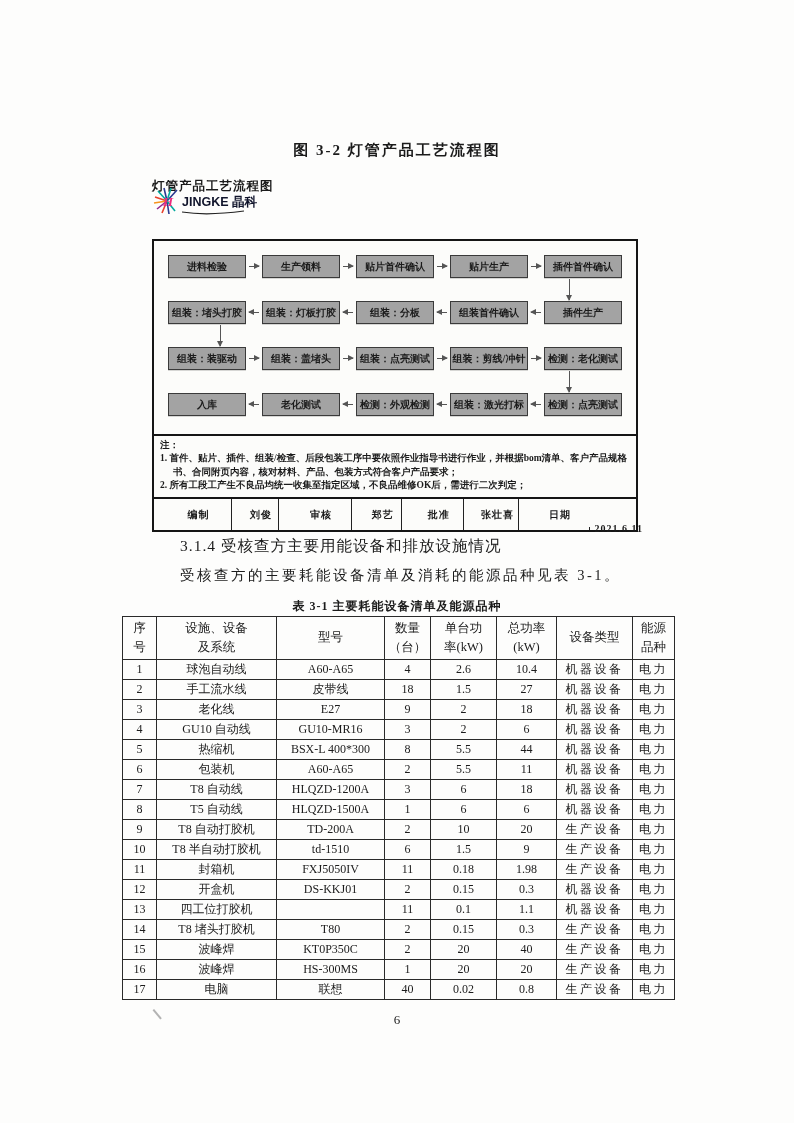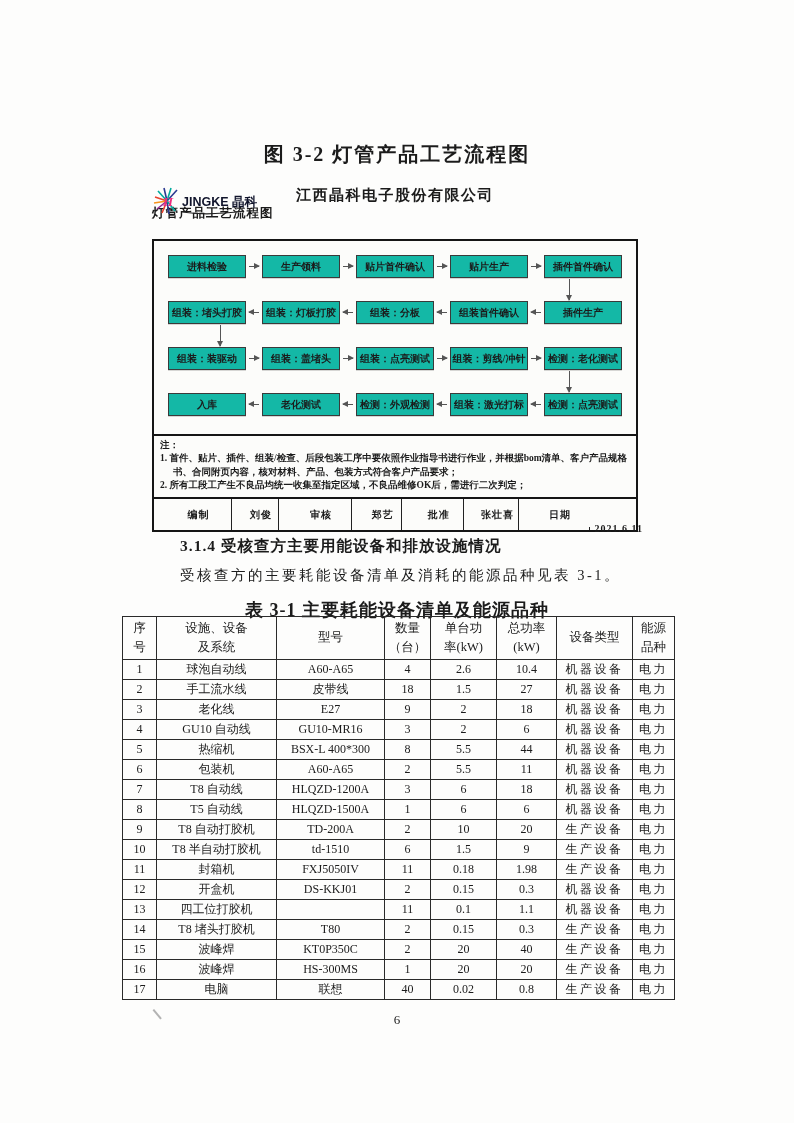--- a/index.html
+++ b/index.html
@@ -7,36 +7,36 @@
     width:794px;height:1123px;position:relative;
     background:#fdfdfc;color:#1b1b1b;
     font-family:"Liberation Serif","DejaVu Serif",serif;
     overflow:hidden;
   }
   .page{position:absolute;inset:0;}
 
   
   .fig-caption{
     position:absolute;top:141px;left:0;width:100%;
-    text-align:center;font-weight:bold;font-size:20px;letter-spacing:2px;
+    text-align:center;font-weight:bold;font-size:15px;letter-spacing:2px;
   }
 
   
   .flowchart{position:absolute;left:152px;top:178px;width:486px;}
   .fc-header{position:relative;height:54px;}
   .fc-logo{position:absolute;left:0;top:4px;width:120px;height:42px;}
   .fc-company{text-align:center;font-weight:bold;font-size:15px;letter-spacing:1.5px;padding-top:8px;}
   .fc-subtitle{text-align:left;font-weight:bold;font-size:12.5px;letter-spacing:1px;}
   .fc-box{border:2px solid #151515;margin-top:7px;background:#fcfcfa;}
 
   .flow-area{padding:13px 14px 17px 14px;}
   .flow-row{display:flex;align-items:center;height:25px;}
   .flow-box{
     flex:0 0 78px;height:23px;line-height:22px;box-sizing:border-box;
-    border:1px solid #3a3a3a;background:#14b8a6;
+    border:1px solid #3a3a3a;background:#a3a3a3;
     text-align:center;font-weight:bold;font-size:10px;white-space:nowrap;
     box-shadow:0 1px 0 rgba(0,0,0,.15);
   }
   .h-arrow{flex:1;position:relative;height:1px;background:#555;margin:0 3px;align-self:center;}
   .h-arrow.right::after{
     content:'';position:absolute;right:-1px;top:-3px;
     border-left:6px solid #555;border-top:3.5px solid transparent;border-bottom:3.5px solid transparent;
   }
   .h-arrow.left::after{
     content:'';position:absolute;left:-1px;top:-3px;
@@ -67,29 +67,29 @@
   .fc-sign .sign-cell:nth-child(3){width:15.2%;}
   .fc-sign .sign-cell:nth-child(4){width:10.4%;}
   .fc-sign .sign-cell:nth-child(5){width:12.9%;}
   .fc-sign .sign-cell:nth-child(6){width:11.4%;}
   .fc-sign .sign-cell:nth-child(7){width:14.6%;}
   .fc-sign .sign-cell:nth-child(8){width:9.8%;margin-top:28px;}
 
   
   .section-heading{
     position:absolute;left:180px;top:536px;
-    font-weight:bold;font-size:15.5px;letter-spacing:1px;
+    font-weight:normal;font-size:15.5px;letter-spacing:1px;
   }
   .section-paragraph{
     position:absolute;left:180px;top:566px;width:480px;
     font-size:14.5px;letter-spacing:2.5px;
   }
   .table-caption{
     position:absolute;top:598px;left:0;width:100%;
-    text-align:center;font-weight:bold;font-size:18px;letter-spacing:1px;
+    text-align:center;font-weight:bold;font-size:12px;letter-spacing:1px;
   }
 
   
   .equip-table{
     position:absolute;left:122px;top:616px;width:552px;
     border-collapse:collapse;table-layout:fixed;
     font-size:12px;
   }
   .equip-table th,.equip-table td{
     border:1px solid #2a2a2a;padding:0 2px;text-align:center;
@@ -135,21 +135,20 @@
             <line x1="0" y1="0" x2="-10" y2="8" stroke="#92278f"></line>
             <line x1="0" y1="0" x2="-5" y2="12" stroke="#e8412c"></line>
             <line x1="0" y1="0" x2="2" y2="13" stroke="#2b3990"></line>
             <line x1="0" y1="0" x2="8" y2="10" stroke="#00a99d"></line>
           </g>
           <text x="-4" y="5" font-size="13" font-style="italic" font-weight="bold" fill="#ec2d7e" font-family="Liberation Serif, serif">H</text>
         </g>
         <text x="30" y="24" font-size="12.5" font-weight="bold" fill="#10142b" font-family="Liberation Sans, sans-serif">JINGKE 晶科</text>
         <path d="M30 30 Q 55 34 92 29" stroke="#222" stroke-width="1.2" fill="none"></path>
       </svg>
-      <div class="fc-company">江西晶科电子股份有限公司</div>
       <div class="fc-subtitle">灯管产品工艺流程图</div>
     </div>
 
     <div class="fc-box">
       <div class="flow-area">
           <div class="flow-row">
             <div class="flow-box">进料检验</div>
             <div class="h-arrow right"></div>
             <div class="flow-box">生产领料</div>
             <div class="h-arrow right"></div>

